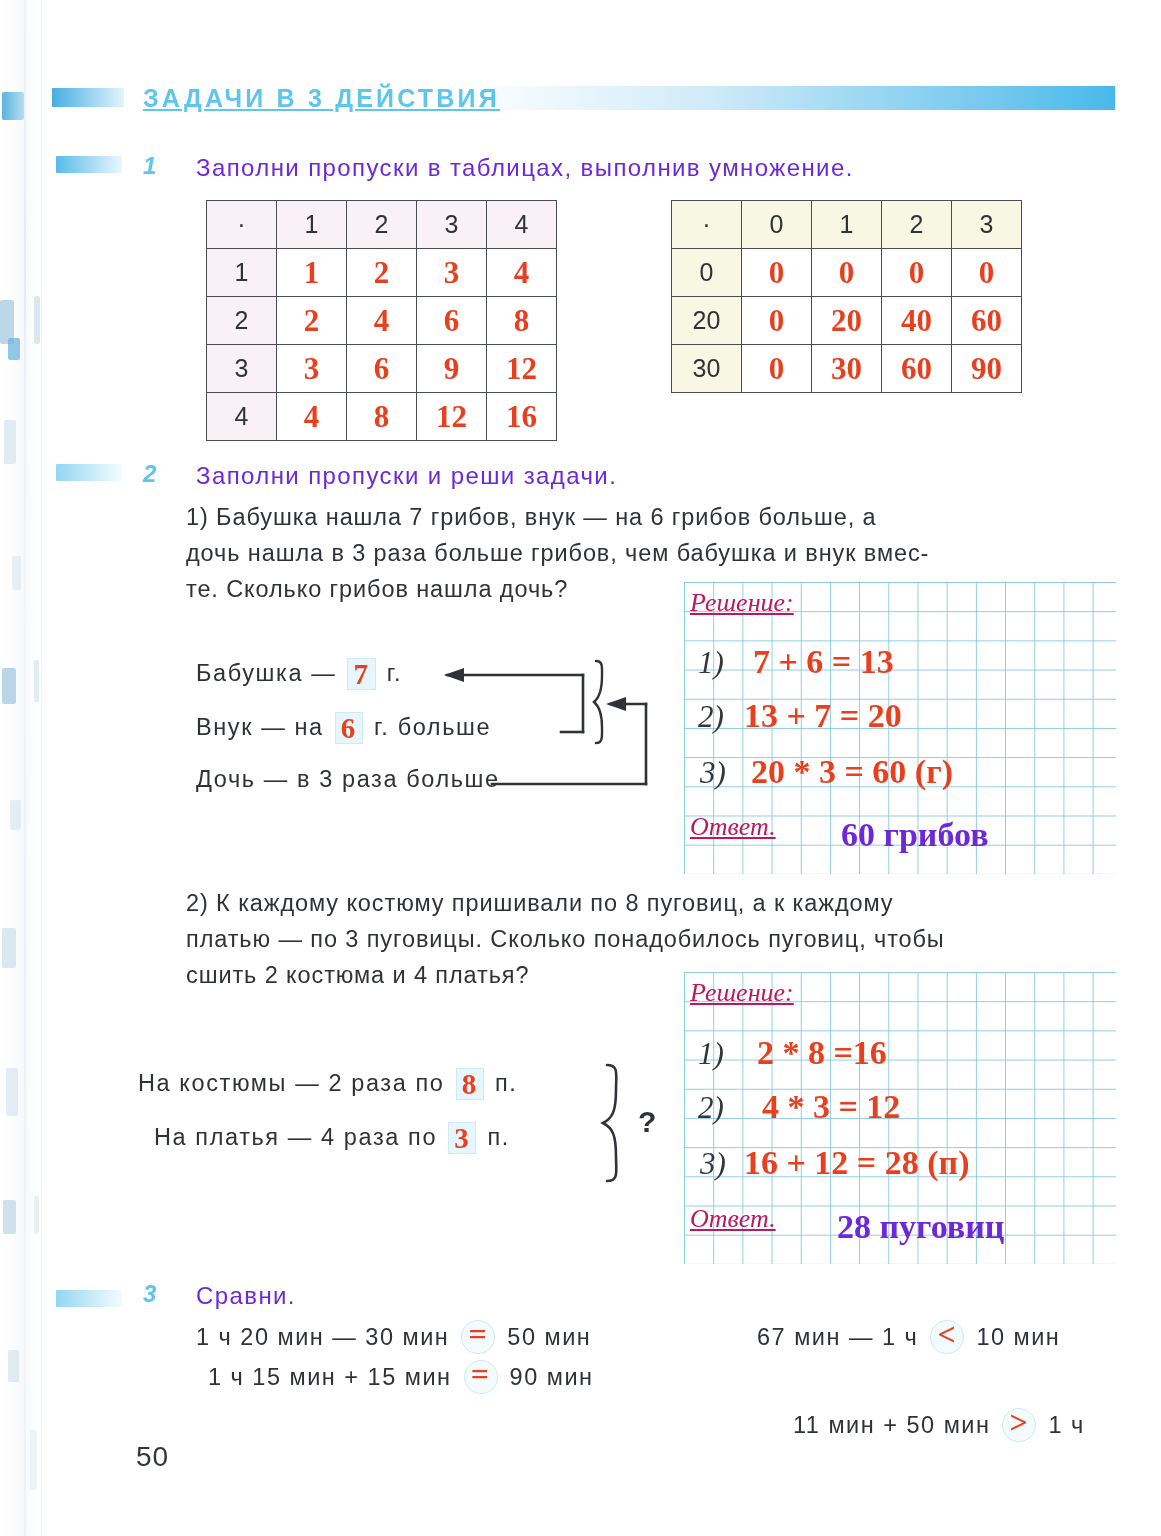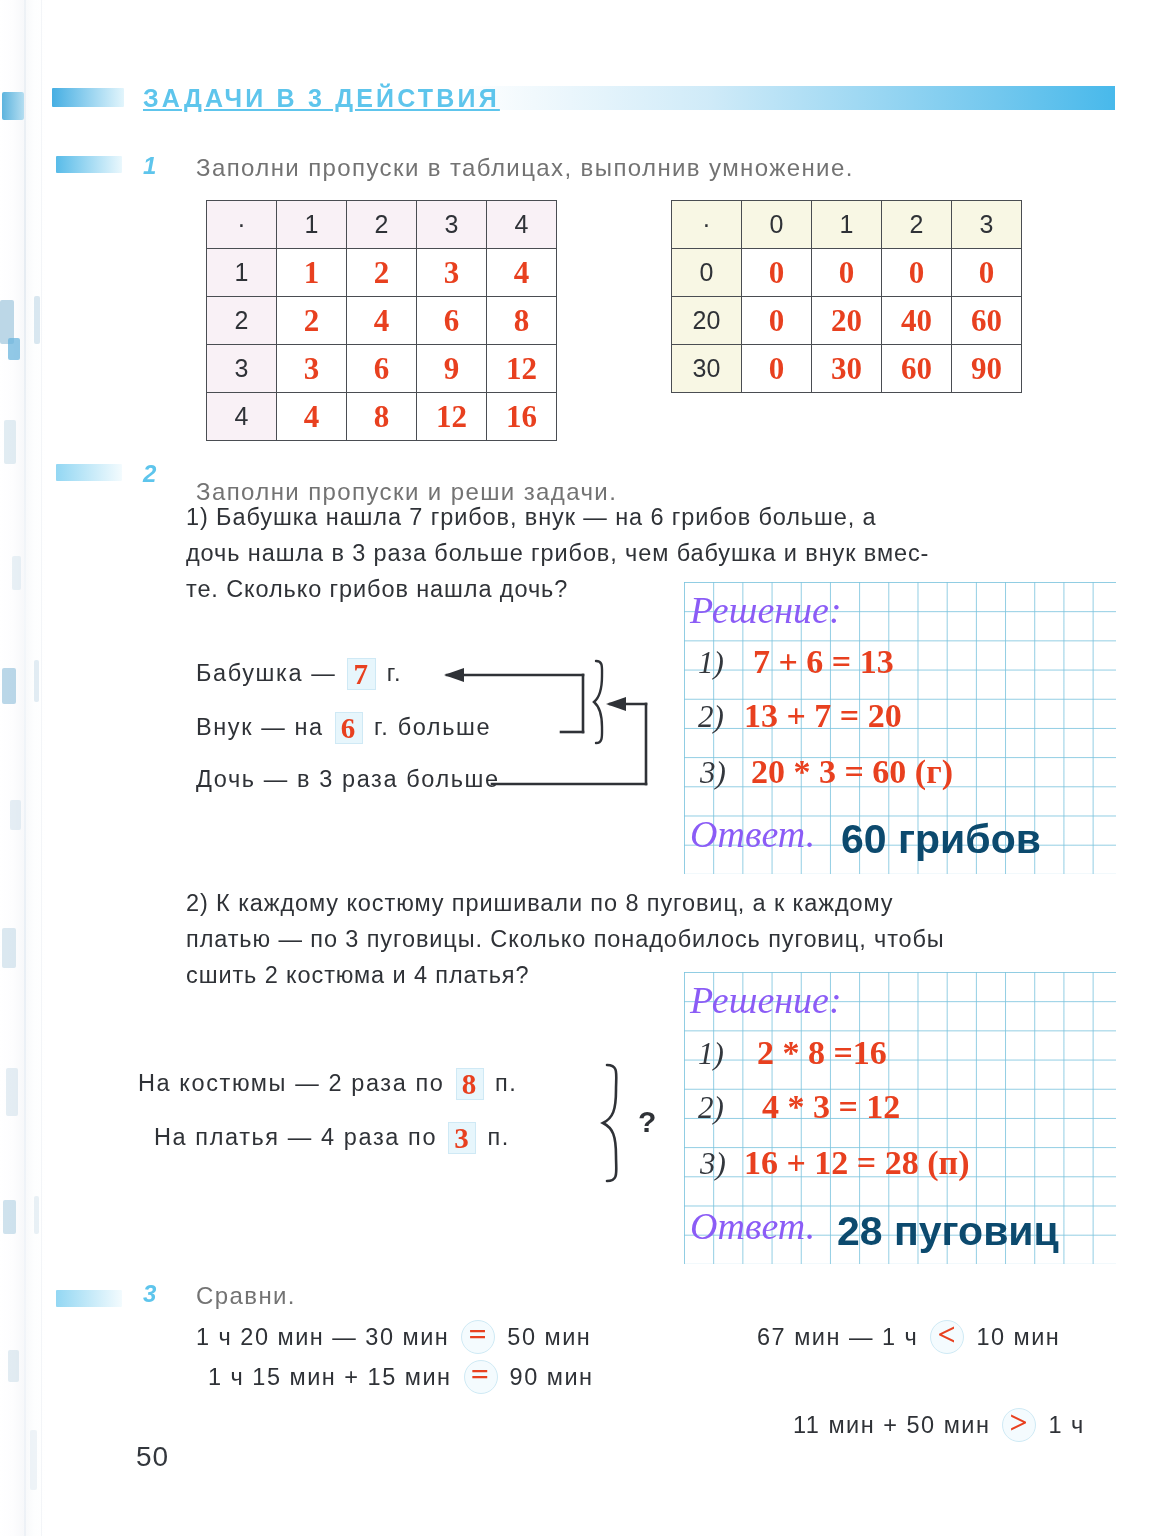--- a/index.html
+++ b/index.html
@@ -22,21 +22,21 @@
   #header-gradient{position:absolute;left:330px;top:0;width:655px;height:24px;
     background:linear-gradient(to right,rgba(170,216,240,0) 0%,rgba(150,210,240,.45) 38%,rgba(90,190,235,.85) 82%,rgba(72,185,235,1) 100%);}
   #section-title{position:absolute;left:13px;top:-2px;font-size:25px;font-weight:bold;
     letter-spacing:3.2px;color:#5ec5ec;white-space:nowrap;text-decoration:underline;}
   #title-tab{position:absolute;left:52px;top:88px;width:72px;height:19px;
     background:linear-gradient(to right,rgba(60,170,225,.95),rgba(140,215,242,.25));border-radius:1px;}
 
   
   .task-tab{position:absolute;width:66px;height:17px;border-radius:1px;}
   .task-num{position:absolute;font-size:24px;font-weight:bold;font-style:italic;color:#5ec5ec;}
-  .task-text{position:absolute;font-size:24px;letter-spacing:1.4px;color:#737373;white-space:nowrap;}
+  .task-text{position:absolute;font-size:24px;letter-spacing:1.4px;color:#6d28d9;white-space:nowrap;}
 
   
   .mtable{position:absolute;border-collapse:collapse;}
   .mtable td{border:1.6px solid #4a4d52;text-align:center;vertical-align:middle;
     width:69px;height:47px;font-size:27px;color:#2f3237;padding:0;}
   .mtable td.hd{font-size:25px;font-weight:normal;}
   .mtable td.ans{font-family:"Liberation Serif","DejaVu Serif",serif;font-weight:bold;
     font-size:31px;color:#e8401f;}
   #table1 td.hd{background:#f9f1f6;}
   #table2 td.hd{background:#f8f7e4;}
@@ -54,27 +54,27 @@
     line-height:30px;vertical-align:-3px;}
 
   
   .gridpaper{position:absolute;
     background-color:#ffffff;
     background-image:
       linear-gradient(to right,rgba(124,196,222,.85) 1px,transparent 1px),
       linear-gradient(to bottom,rgba(124,196,222,.85) 1px,transparent 1px);
     background-size:29.2px 29.2px;}
   .sol-label{position:absolute;font-family:"Liberation Serif","DejaVu Serif",serif;
-    font-style:italic;font-size:38px;color:#8b5cf6;white-space:nowrap;}
+    font-style:italic;font-size:26px;color:#be185d;white-space:nowrap;text-decoration:underline;}
   .sol-step{position:absolute;font-family:"Liberation Serif","DejaVu Serif",serif;
     font-style:italic;font-size:31px;color:#33373d;}
   .sol-expr{position:absolute;font-family:"Liberation Serif","DejaVu Serif",serif;
     font-weight:bold;font-size:34px;color:#e8401f;white-space:nowrap;}
-  .sol-ans{position:absolute;font-family:Liberation Sans, sans-serif;
-    font-weight:bold;font-size:41px;color:#0c4a6e;white-space:nowrap;}
+  .sol-ans{position:absolute;font-family:Liberation Serif, serif;
+    font-weight:bold;font-size:34px;color:#6d28d9;white-space:nowrap;}
 
   
   .cmp-row{position:absolute;font-size:23.5px;letter-spacing:1.5px;color:#2f3237;white-space:nowrap;}
   .cmp-mark{display:inline-block;position:relative;width:34px;height:34px;vertical-align:-9px;margin:0 4px;}
   .cmp-mark .ring{position:absolute;left:0;top:0;width:32px;height:32px;border-radius:50%;
     border:1.5px solid #cfeaf5;background:#f4fbfe;}
   .cmp-mark .glyph{position:absolute;left:0;top:-3px;width:34px;text-align:center;
     font-family:"Liberation Serif","DejaVu Serif",serif;font-weight:bold;font-size:32px;color:#e8401f;line-height:34px;}
 
   
@@ -183,21 +183,21 @@
     <td class="ans">0</td>
     <td class="ans">30</td>
     <td class="ans">60</td>
     <td class="ans">90</td>
   </tr>
 </tbody>
   </table>
 
 <div class="task-tab" style="left:56px;top:464px;background:linear-gradient(to right,rgba(120,205,240,.8),rgba(175,228,247,.15));"></div>
 <div class="task-num" style="left:143px;top:460px;">2</div>
-<div class="task-text" style="left:196px;top:462px;margin-top:16px;">Заполни пропуски и реши задачи.</div>
+<div class="task-text" style="left:196px;top:462px;">Заполни пропуски и реши задачи.</div>
 
 <div class="para" style="left:186px;top:498px;">1)  Бабушка  нашла  7  грибов,  внук — на  6  грибов  больше,  а</div>
 <div class="para" style="left:186px;top:534px;">дочь  нашла  в  3  раза  больше  грибов,  чем  бабушка  и  внук  вмес-</div>
 <div class="para" style="left:186px;top:570px;">те.  Сколько  грибов  нашла  дочь?</div>
 
 <div class="scheme-line" style="left:196px;top:658px;">
   <span>Бабушка  — </span><span class="blank">7</span><span> г.</span>
 </div>
 <div class="scheme-line" style="left:196px;top:712px;">
   <span>Внук  —  на </span><span class="blank">6</span><span> г.  больше</span>

